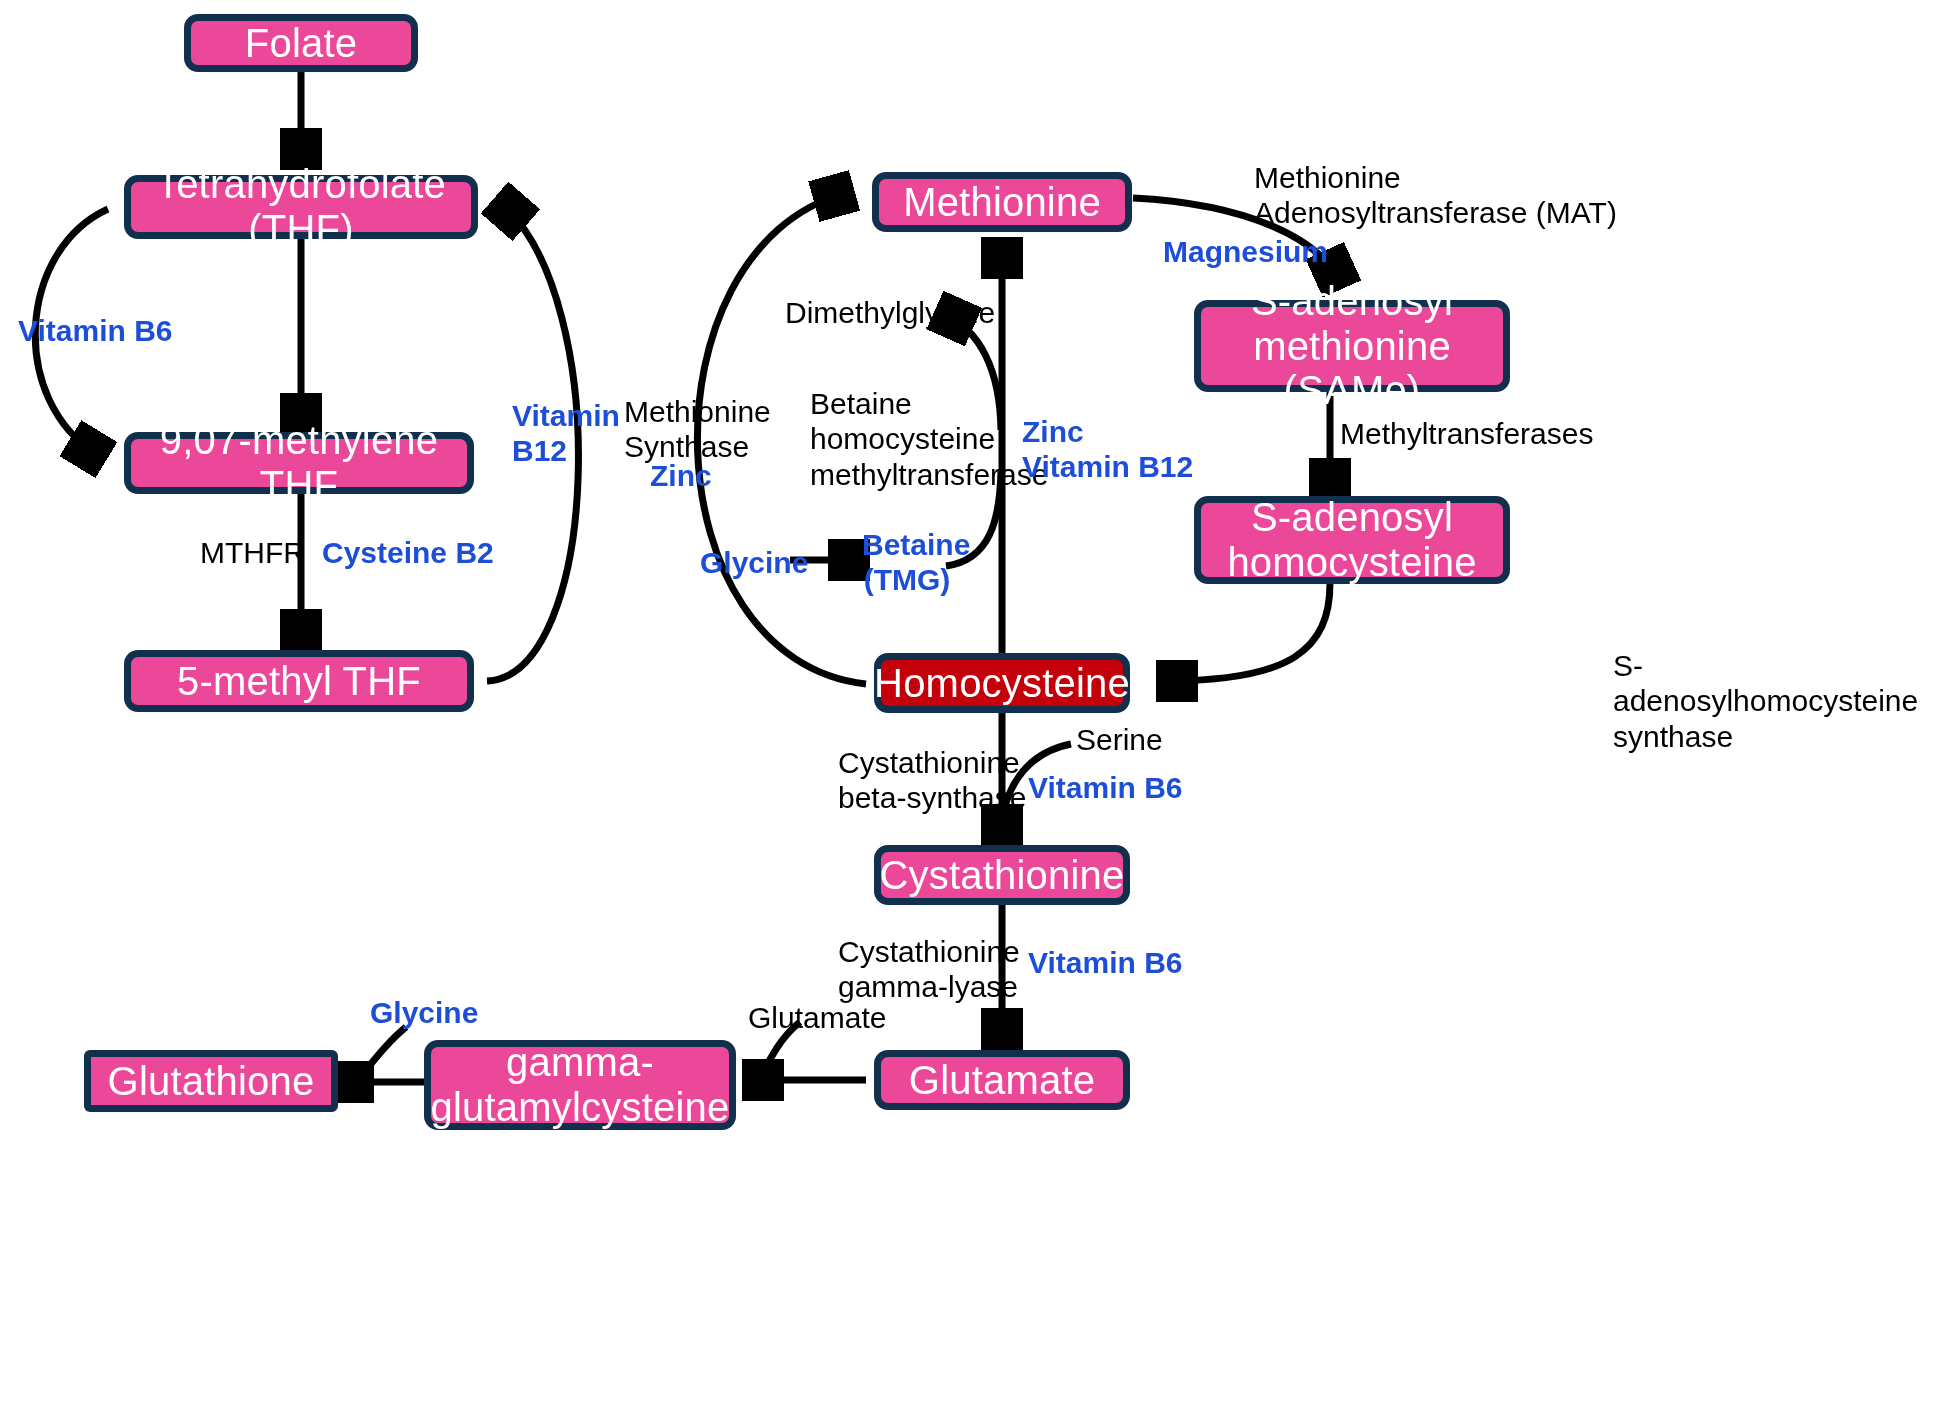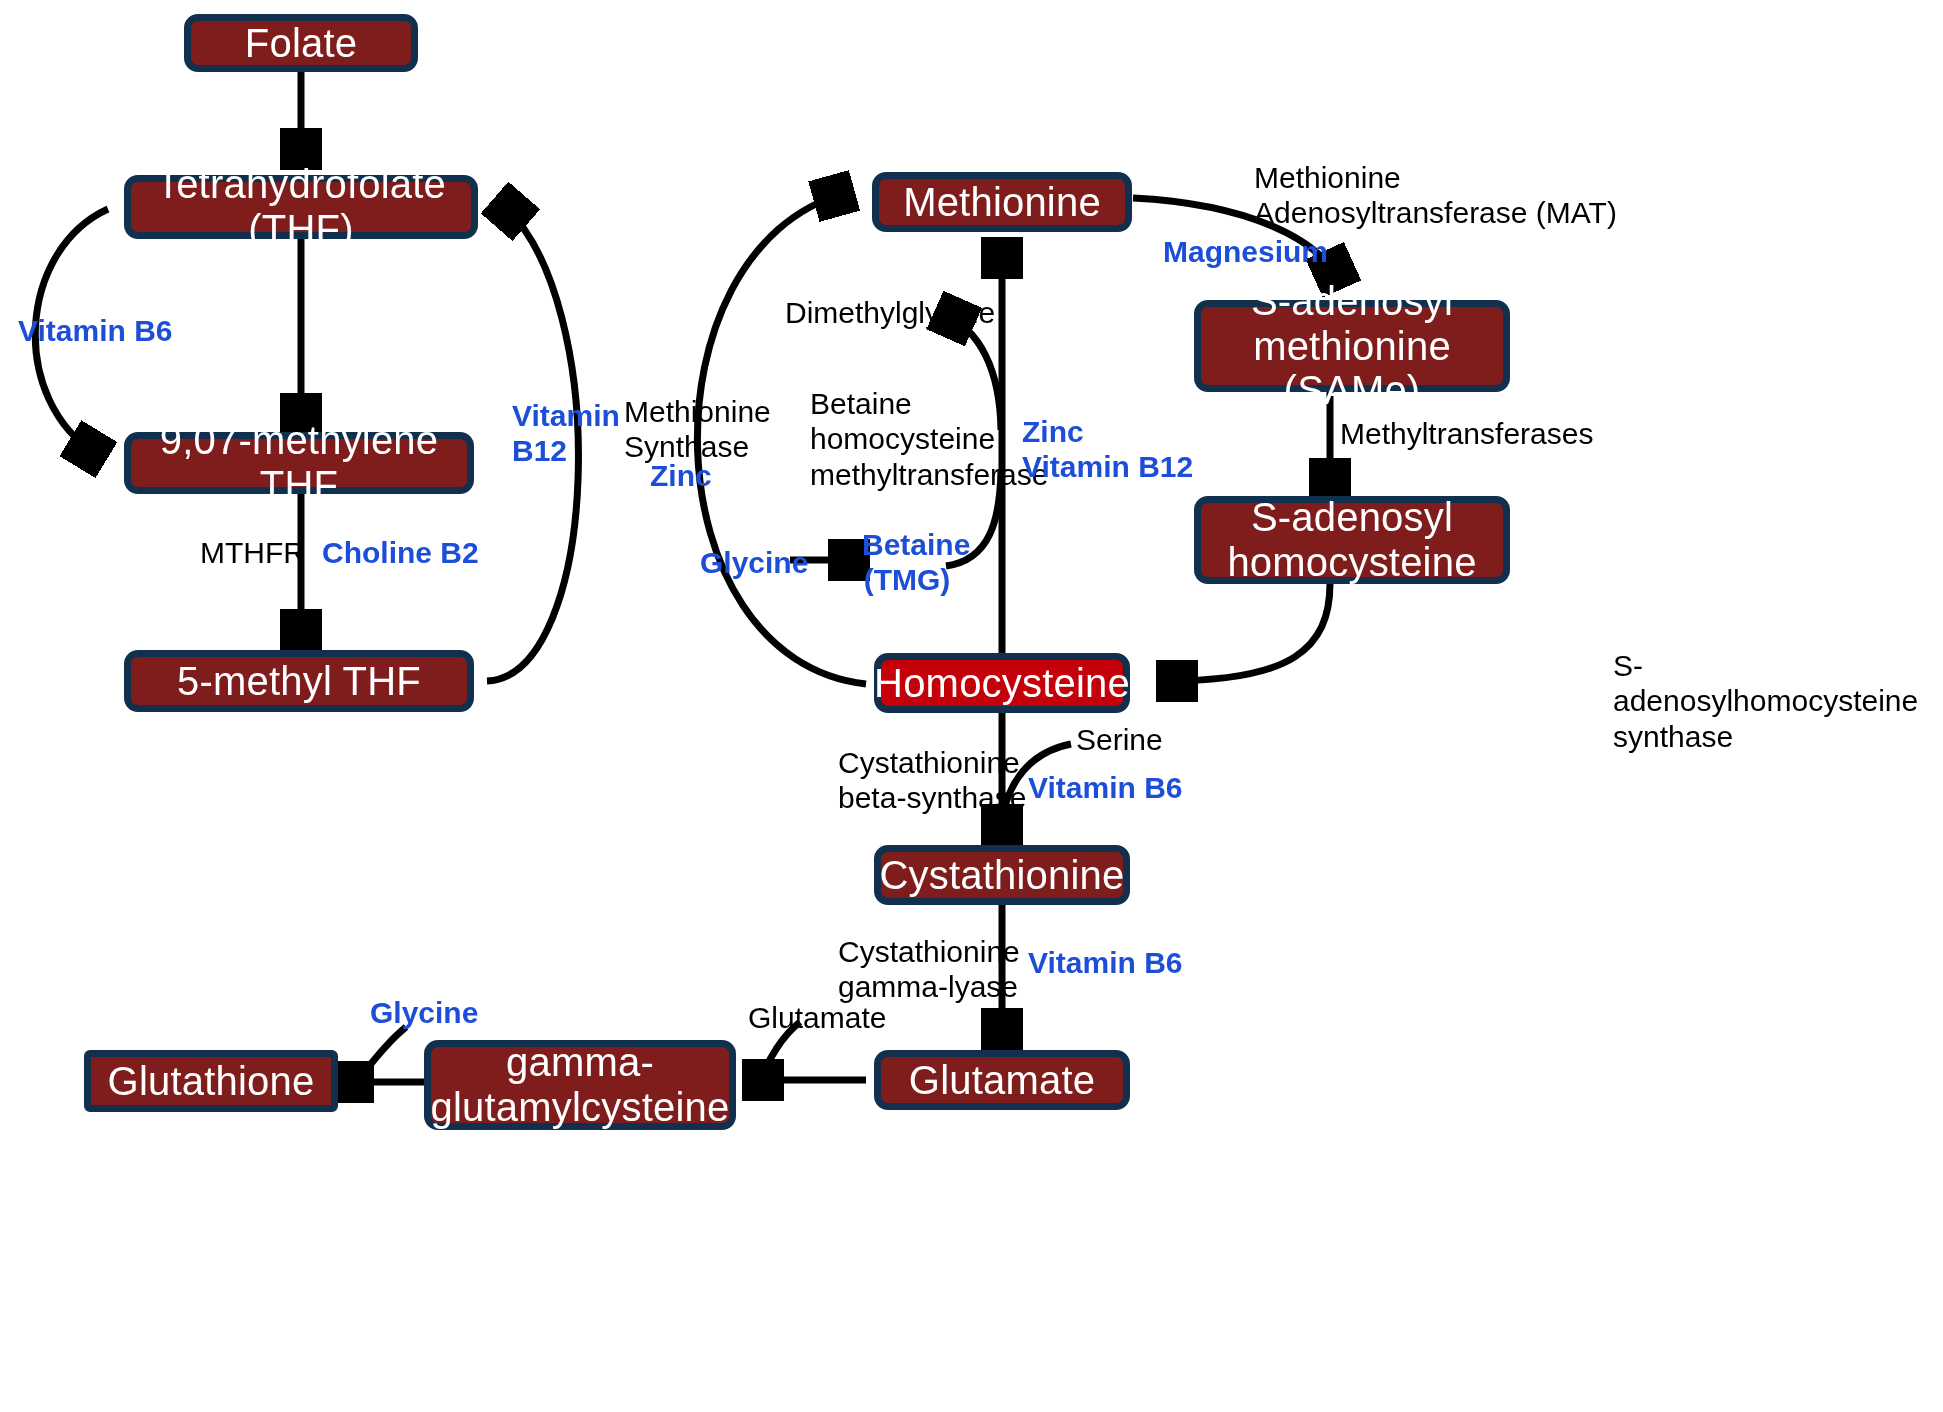--- a/index.html
+++ b/index.html
@@ -18,21 +18,21 @@
     border-radius:14px;
     color:#ffffff;
     display:flex;align-items:center;justify-content:center;
     text-align:center;
     line-height:1.12;
     font-size:40px;
     font-weight:400;
     letter-spacing:.2px;
     z-index:5;
   }
-  .node.teal{background:#7f1d1d;}
+  .node.teal{background:#ec4899;}
   .node.red{background:#C4000B;}
 
   
   .lbl{
     position:absolute;
     font-size:30px;
     color:#000000;
     line-height:1.18;
     white-space:pre-line;
     z-index:6;
@@ -141,21 +141,21 @@
 synthase</div>
 
   <div class="lbl" style="left:838px;top:745px;">Cystathionine
 beta-synthase</div>
 
   <div class="lbl" style="left:838px;top:934px;">Cystathionine
 gamma-lyase</div>
 
   <div class="lbl green" style="left:18px;top:313px;">Vitamin B6</div>
 
-  <div class="lbl green" style="left:322px;top:535px;">Choline B2</div>
+  <div class="lbl green" style="left:322px;top:535px;">Cysteine B2</div>
 
   <div class="lbl green" style="left:512px;top:398px;">Vitamin
 B12</div>
 
   <div class="lbl green" style="left:650px;top:458px;">Zinc</div>
 
   <div class="lbl green" style="left:1022px;top:414px;">Zinc
 Vitamin B12</div>
 
   <div class="lbl green" style="left:1163px;top:234px;">Magnesium</div>

